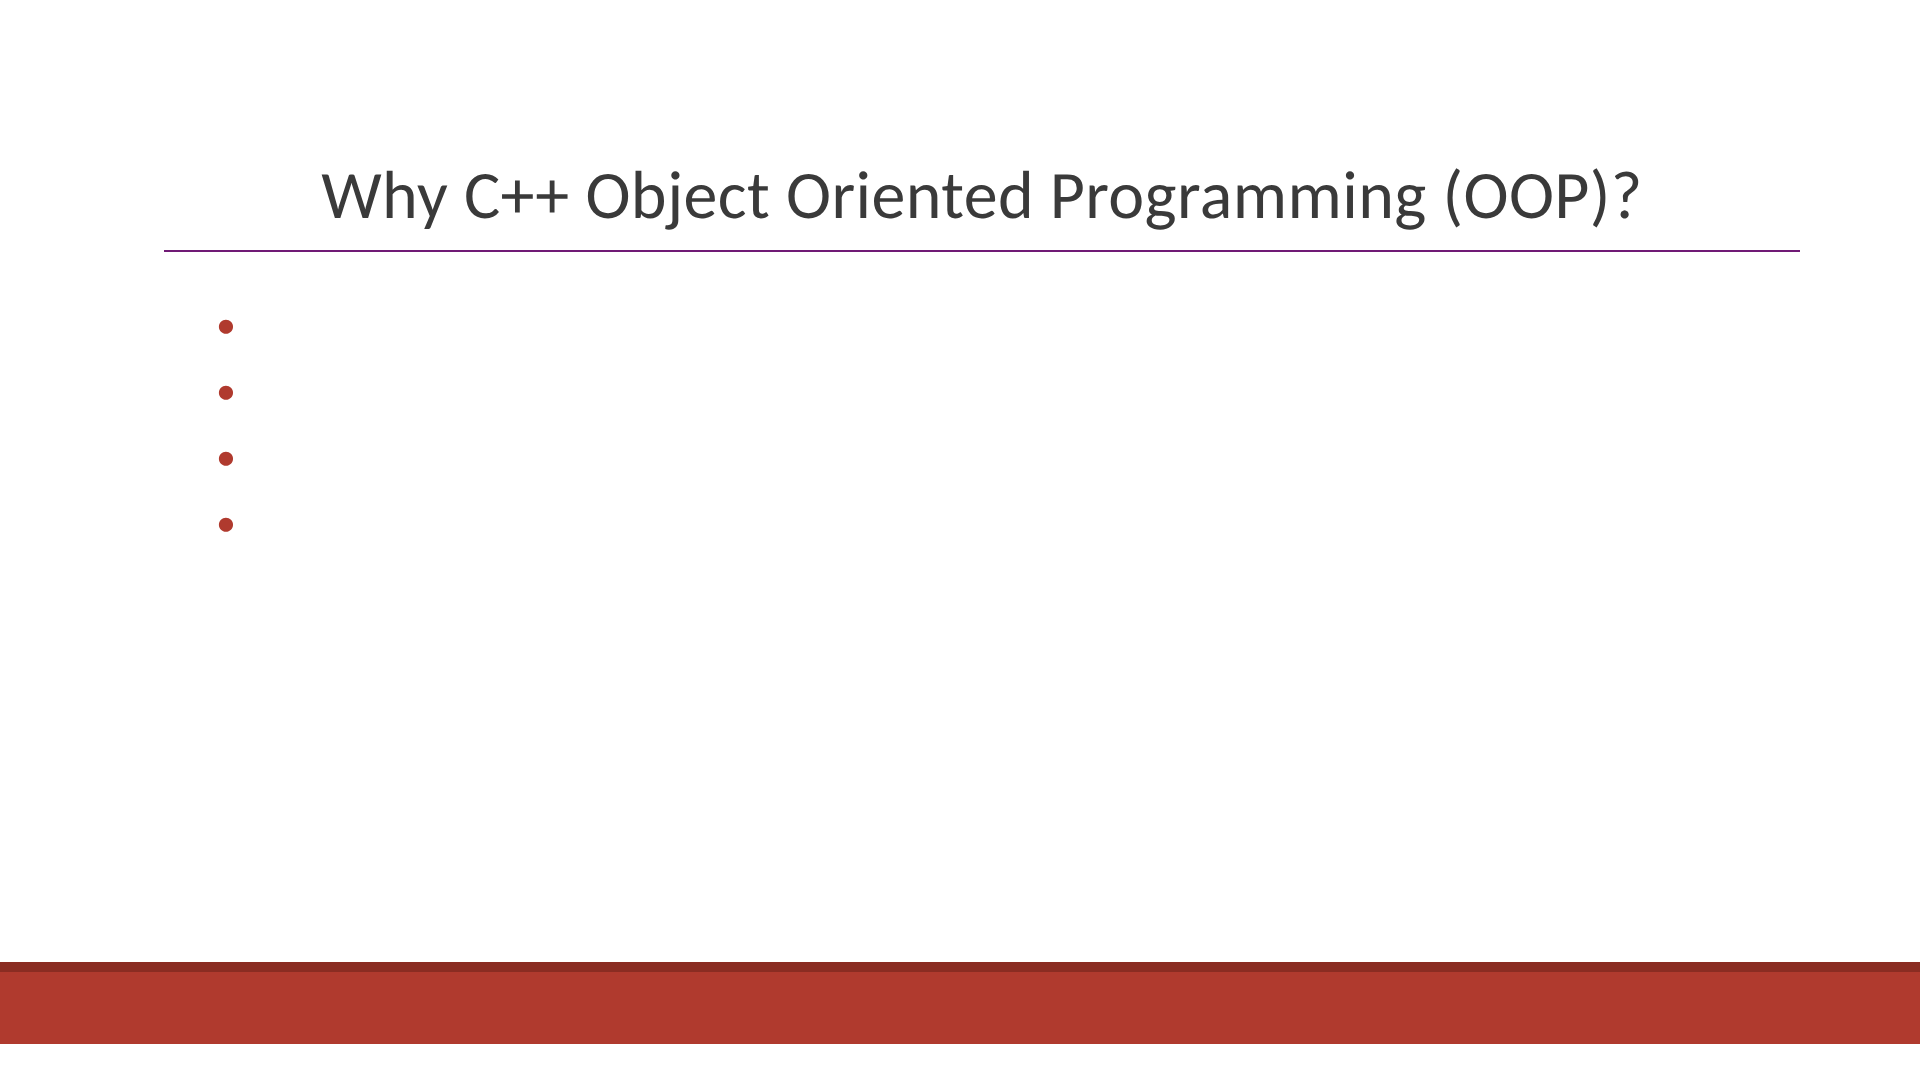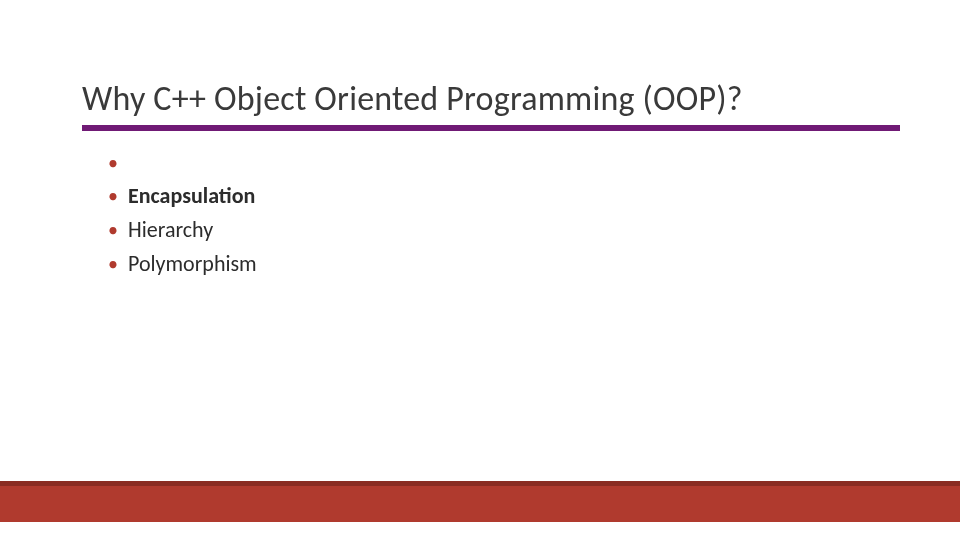--- a/index.html
+++ b/index.html
@@ -23,21 +23,22 @@
     .title {
       position: absolute;
       top: 78px;
       left: 82px;
       right: 60px;
       font-size: 34px;
       font-weight: 400;
       color: #3a3a3a;
       letter-spacing: 0.2px;
       padding-bottom: 6px;
-      border-bottom: 6px solid #701a75;
+      border-bottom: 1px solid #701a75;
+      text-align: center;
     }
     .bullets {
       position: absolute;
       top: 148px;
       left: 108px;
       font-size: 22px;
       color: #2c2c2c;
       line-height: 1.4;
     }
     .bullet {
@@ -77,26 +78,23 @@
 
 <div class="slide">
   <h1 class="title">Why C++ Object Oriented Programming (OOP)?</h1>
 
   <div class="bullets">
     <div class="bullet">
       <span class="dot">•</span>
     </div>
     <div class="bullet bold">
       <span class="dot">•</span>
-      <span class="text">Encapsulation</span>
     </div>
     <div class="bullet">
       <span class="dot">•</span>
-      <span class="text">Hierarchy</span>
     </div>
     <div class="bullet">
       <span class="dot">•</span>
-      <span class="text">Polymorphism</span>
     </div>
   </div>
 
   <div class="footer-band"></div>
 </div>
 
 </body></html>

